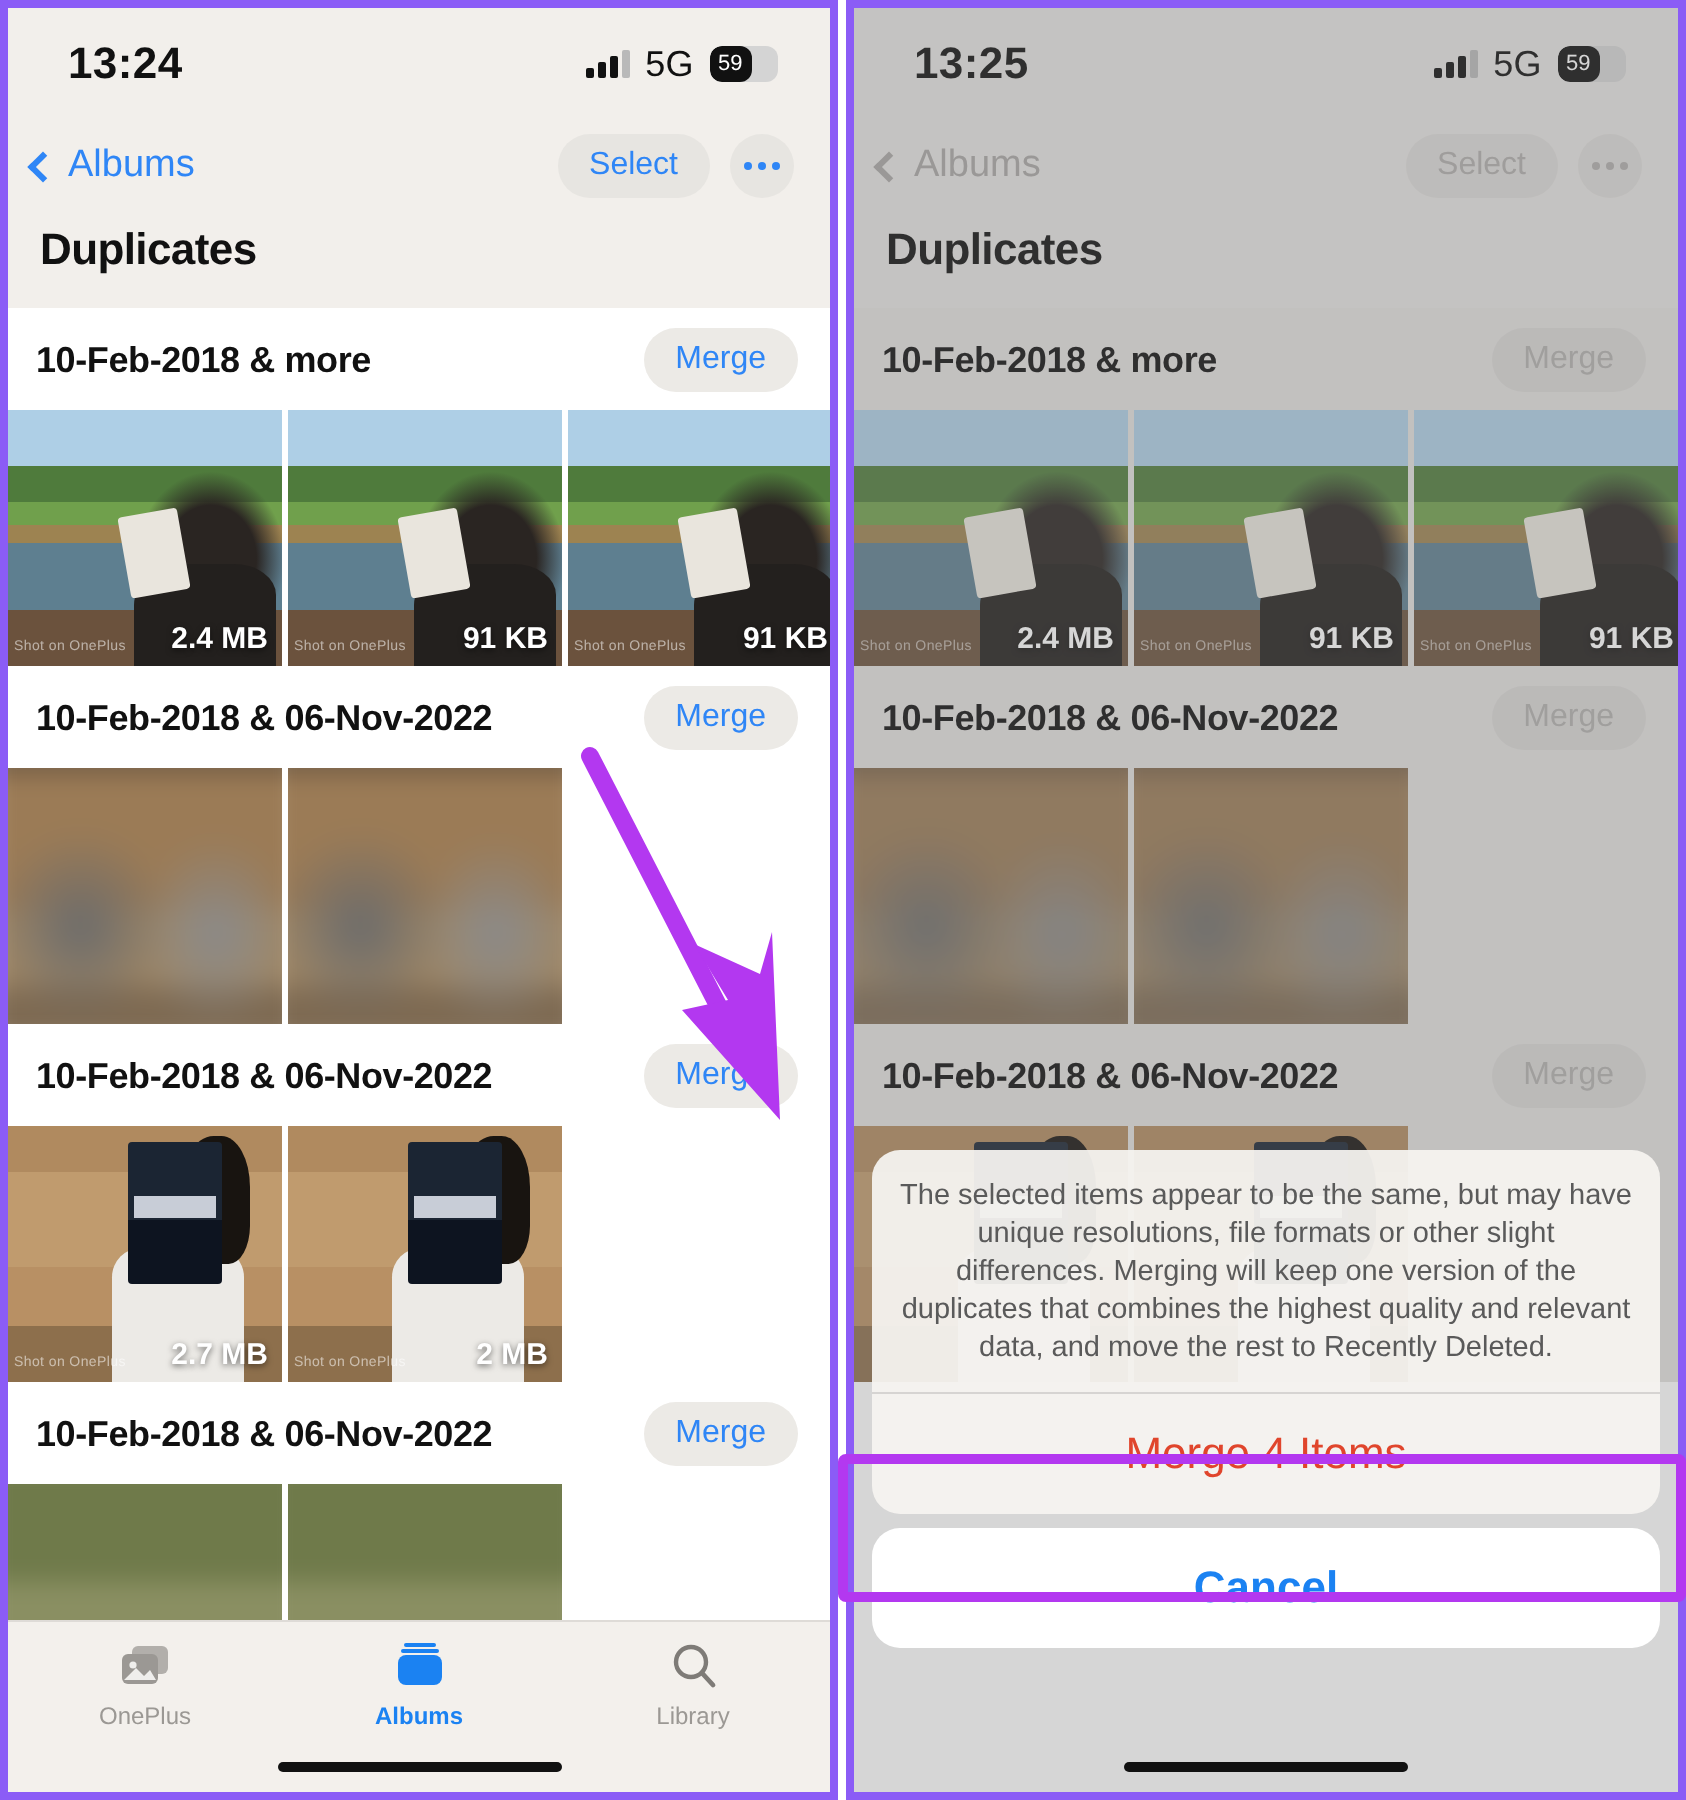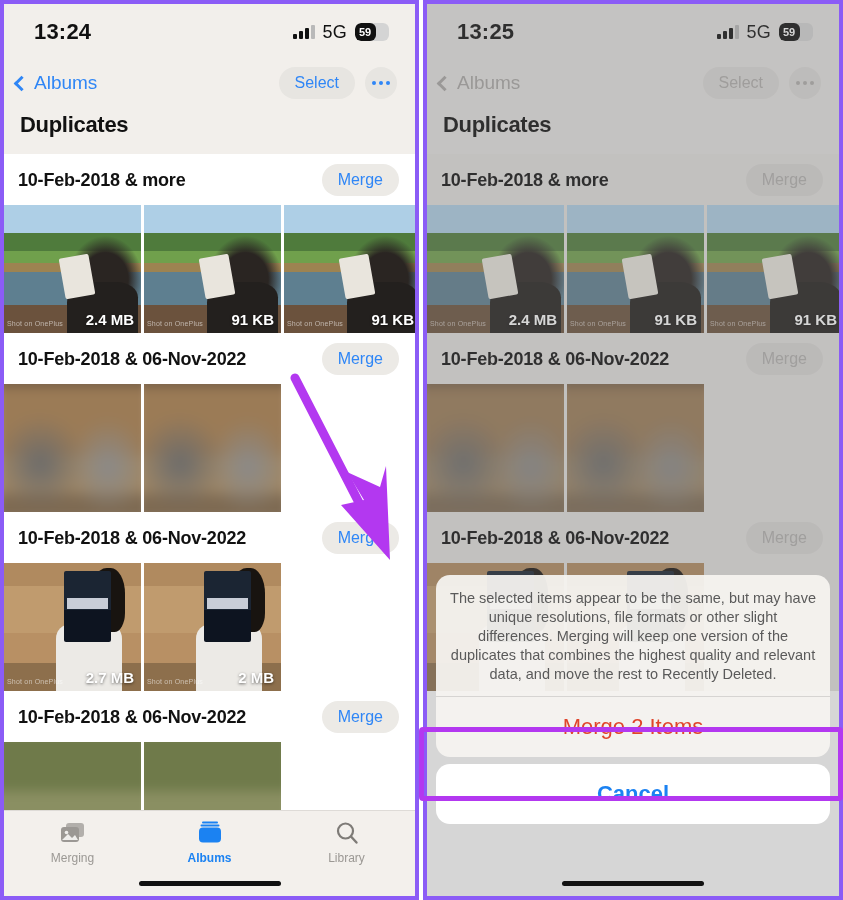--- a/index.html
+++ b/index.html
@@ -65,21 +65,21 @@
     background: #d4d4d4;
     overflow: hidden;
     display:flex; align-items:center;
   }
   .battery .fill {
     position:absolute; left:0; top:0; bottom:0; width: 21px;
     background:#111; border-radius: 6px;
   }
   .battery .pct {
     position: relative;
-    color: #fff; font-size: 11px; font-weight: bold;
+    color: #fff; font-size: 11px; font-weight: normal;
     padding-left: 4px; z-index: 2;
   }
 
   
   .navbar {
     height: 46px;
     background: #f2efeb;
     display:flex; align-items:center; justify-content: space-between;
     padding: 0 18px 0 12px;
   }
@@ -400,21 +400,21 @@
       <div class="tabbar">
         <div class="tab">
           <div class="ticon">
             <svg width="26" height="22" viewBox="0 0 26 22">
               <rect x="6" y="1" width="18" height="14" rx="3" fill="#b2afab"></rect>
               <rect x="1" y="5" width="18" height="15" rx="3" fill="#9b9894"></rect>
               <circle cx="6.5" cy="10.5" r="1.8" fill="#efeeec"></circle>
               <path d="M2 18 L8 12 L12 16 L15 13 L18 18 Z" fill="#efeeec"></path>
             </svg>
           </div>
-          <div class="tlabel">Merging</div>
+          <div class="tlabel">OnePlus</div>
         </div>
         <div class="tab active">
           <div class="ticon">
             <svg width="26" height="24" viewBox="0 0 26 24">
               <rect x="5" y="0.5" width="16" height="2" rx="1" fill="#1b82f2"></rect>
               <rect x="3.5" y="3.5" width="19" height="2" rx="1" fill="#1b82f2"></rect>
               <rect x="2" y="6.5" width="22" height="15" rx="4" fill="#1b82f2"></rect>
             </svg>
           </div>
           <div class="tlabel">Albums</div>
@@ -527,21 +527,21 @@
               <div class="hair"></div>
               <div class="bookcov"></div>
           </div>
         </div>
       </div>
 
       <div class="sheet">
         <div class="sheet-card">
           <div class="sheet-msg">The selected items appear to be the same, but may have unique resolutions, file formats or other slight differences. Merging will keep one version of the duplicates that combines the highest quality and relevant data, and move the rest to Recently Deleted.</div>
           <div class="sheet-sep"></div>
-          <div class="sheet-action">Merge 2 Items</div>
+          <div class="sheet-action">Merge 4 Items</div>
         </div>
         <div class="sheet-cancel">Cancel</div>
       </div>
 
       <div class="home-indicator"></div>
     </div>
   </div>
 
   <div class="hl-merge"></div>
 

